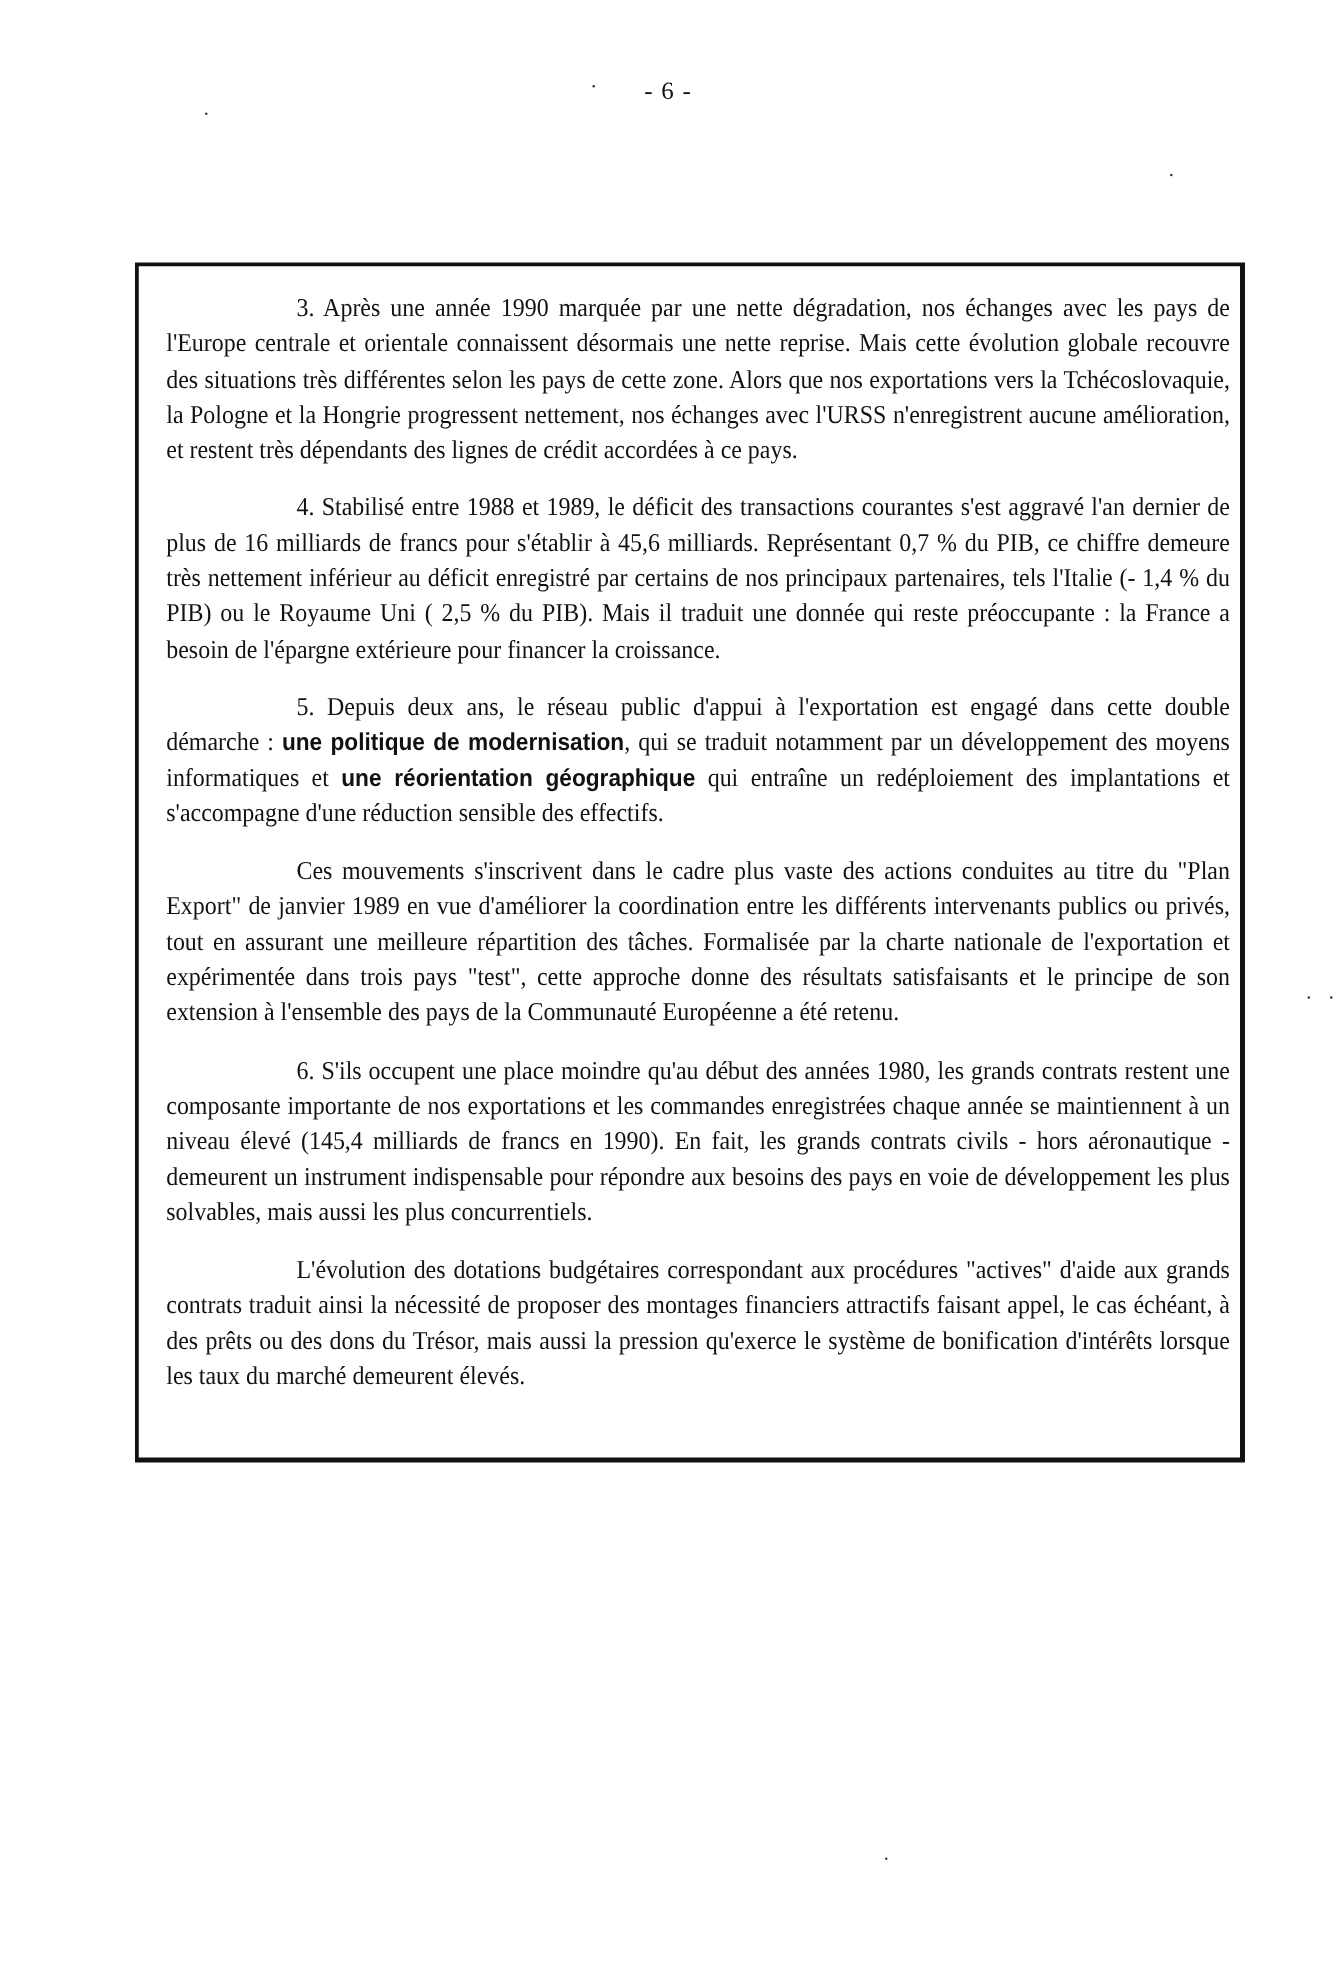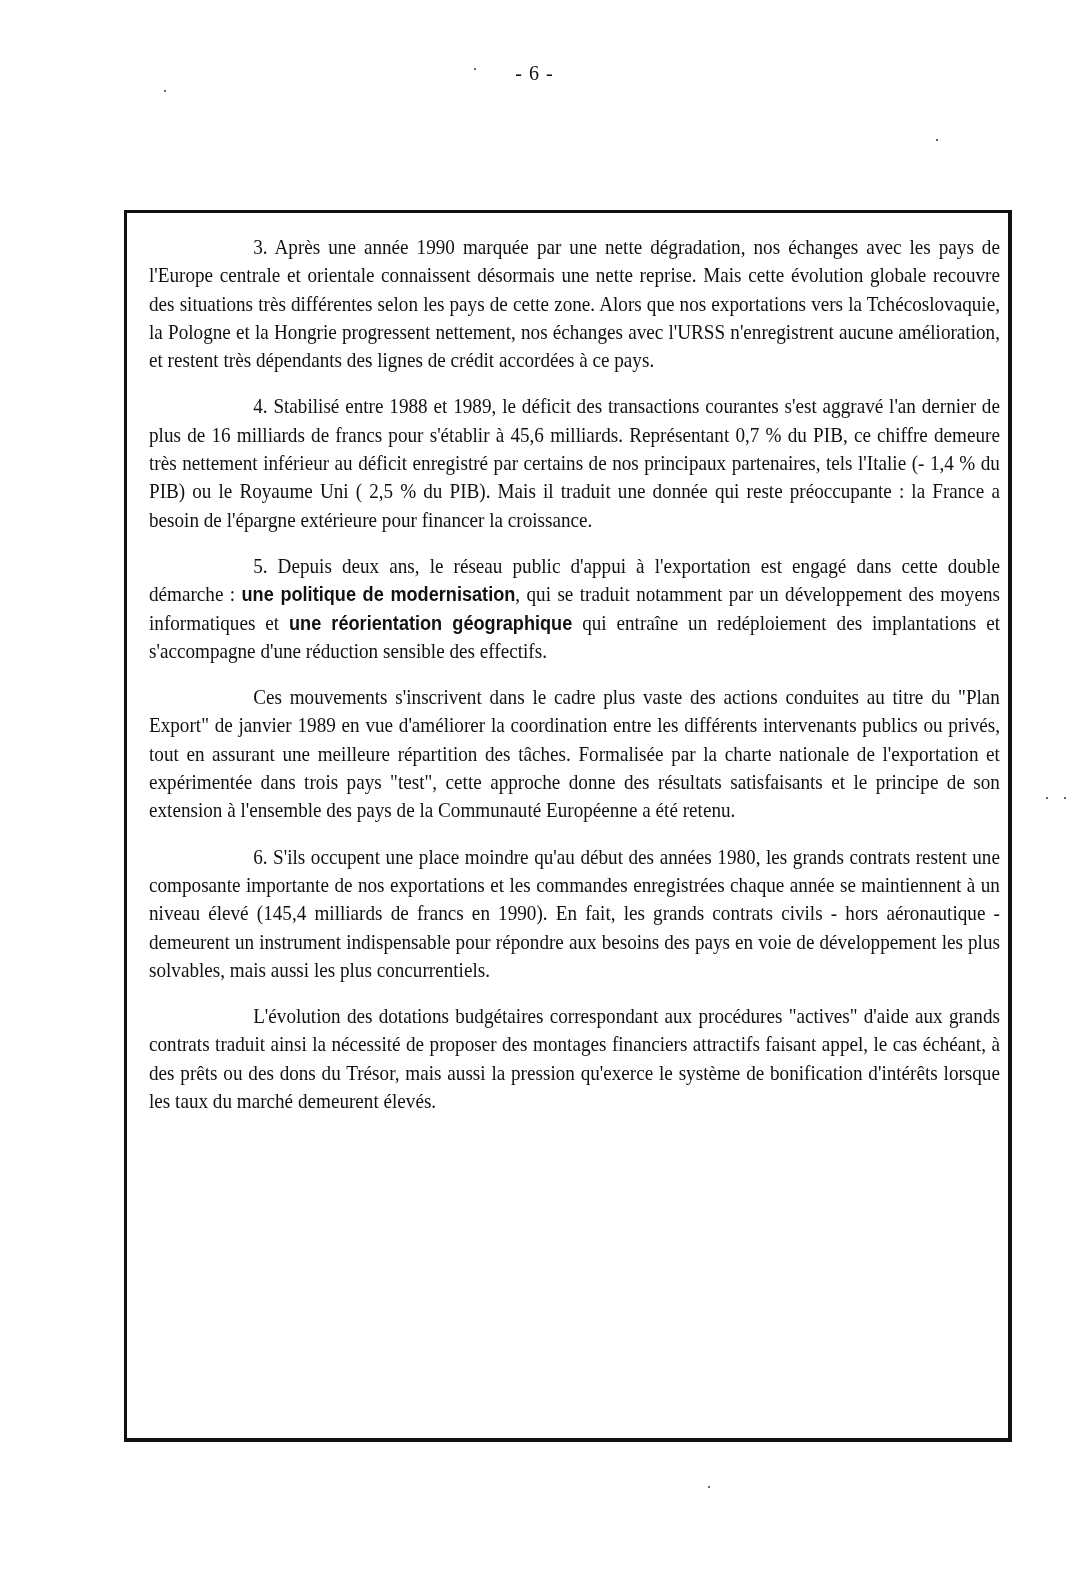--- a/index.html
+++ b/index.html
@@ -19,24 +19,24 @@
       position: absolute;
       top: 62px;
       left: 0;
       width: 1069px;
       text-align: center;
       font-size: 20px;
       letter-spacing: 1px;
     }
     .frame {
       position: absolute;
-      left: 124px;
+      left: 108px;
       top: 210px;
       width: 888px;
-      height: 1232px;
+      height: 960px;
       border-top: 3px solid #111;
       border-left: 3px solid #111;
       border-right: 4px solid #111;
       border-bottom: 4px solid #111;
       box-sizing: border-box;
       padding: 20px 15px 0 22px;
     }
     .para {
       margin: 0 0 18px 0;
       font-size: 20.6px;

